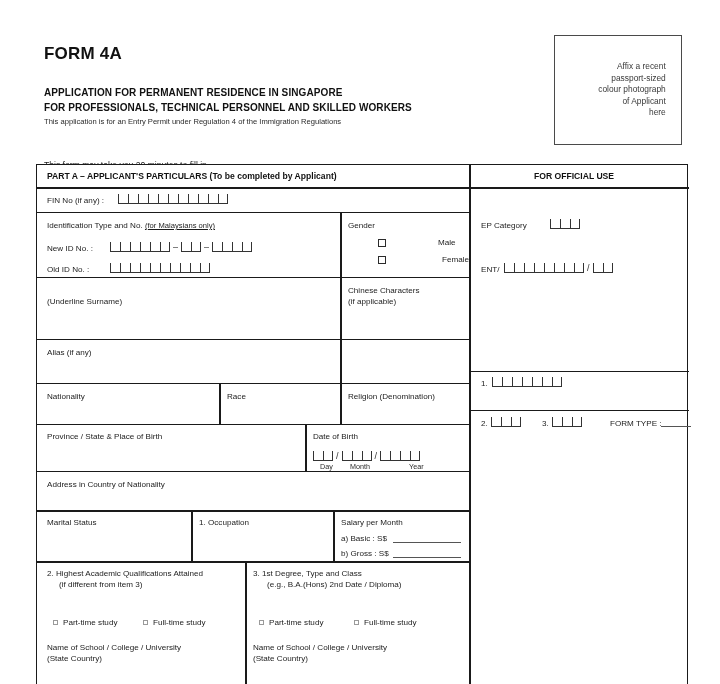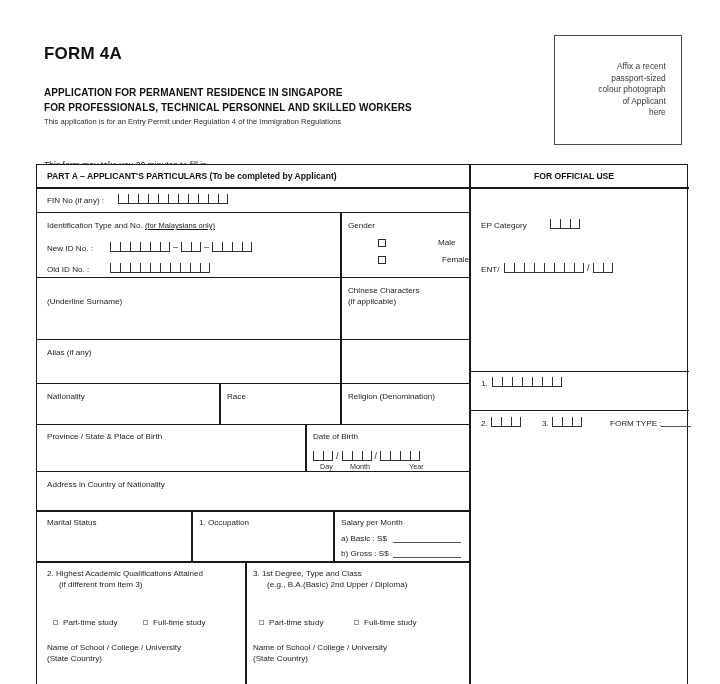--- a/index.html
+++ b/index.html
@@ -355,21 +355,21 @@
     <div class="cell-label" style="left:22px; top:414px;">(if different from item 3)</div>
     <div class="cbox tiny" style="left:16px; top:455px;"></div>
     <div class="cell-label" style="left:26px; top:452px;">Part-time study</div>
     <div class="cbox tiny" style="left:106px; top:455px;"></div>
     <div class="cell-label" style="left:116px; top:452px;">Full-time study</div>
     <div class="cell-label" style="left:10px; top:477px;">Name of School / College / University</div>
     <div class="cell-label" style="left:10px; top:488px;">(State Country)</div>
     <div style="position:absolute; left:8px; top:500px; width:196px; height:20px;"></div>
 
     <div class="cell-label" style="left:216px; top:403px;">3.  1st Degree, Type and Class</div>
-    <div class="cell-label" style="left:230px; top:414px;">(e.g., B.A.(Basic) 2nd Upper / Diploma)</div>
+    <div class="cell-label" style="left:230px; top:414px;">(e.g., B.A.(Hons) 2nd Date / Diploma)</div>
     <div class="cbox tiny" style="left:222px; top:455px;"></div>
     <div class="cell-label" style="left:232px; top:452px;">Part-time study</div>
     <div class="cbox tiny" style="left:317px; top:455px;"></div>
     <div class="cell-label" style="left:327px; top:452px;">Full-time study</div>
     <div class="cell-label" style="left:216px; top:477px;">Name of School / College / University</div>
     <div class="cell-label" style="left:216px; top:488px;">(State Country)</div>
     <div style="position:absolute; left:214px; top:500px; width:212px; height:20px;"></div>
 
     <div class="banner" style="left:497px; top:6px;">FOR OFFICIAL USE</div>
 

